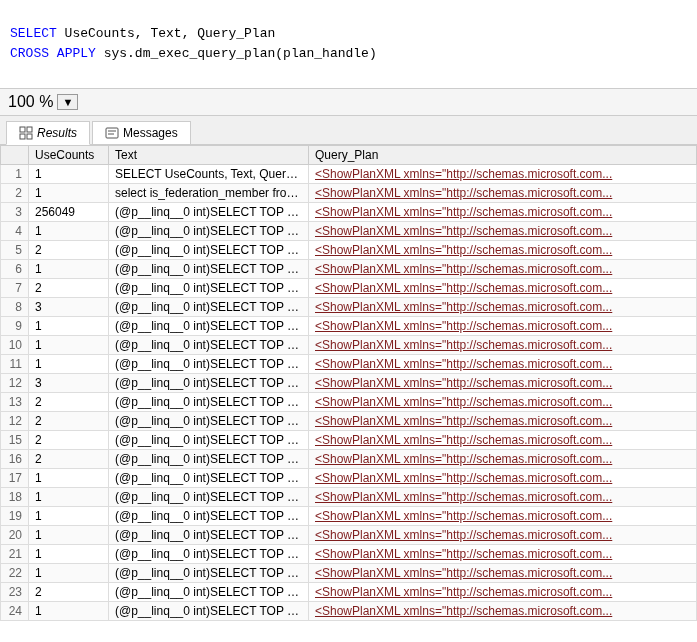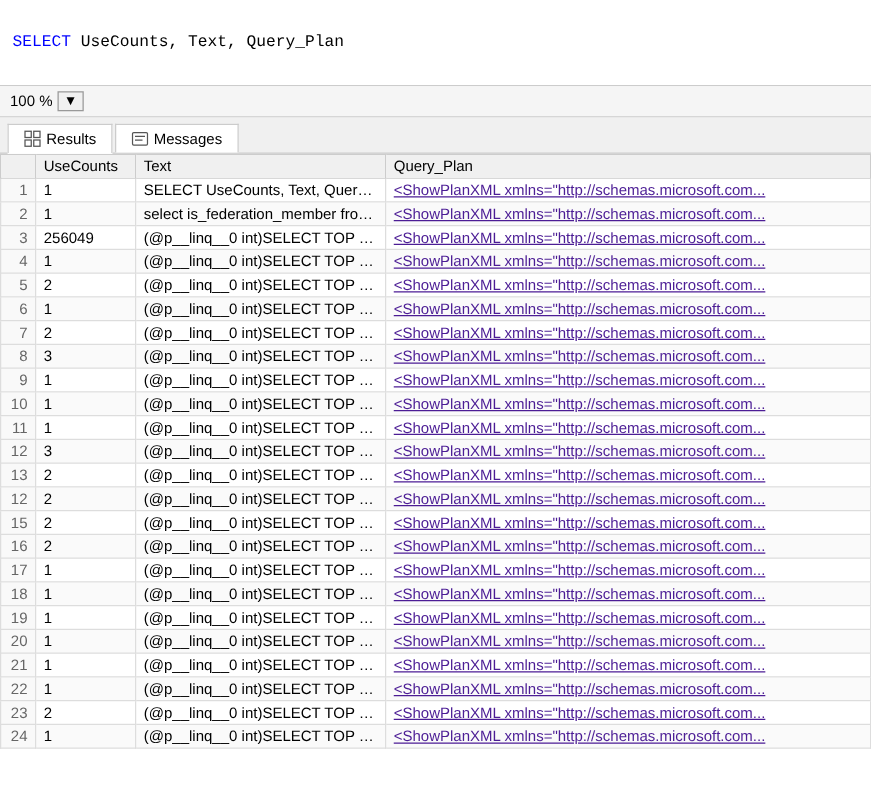--- a/index.html
+++ b/index.html
@@ -18,21 +18,21 @@
     .zoom-bar {
       display: flex;
       align-items: center;
       padding: 4px 8px;
       border-bottom: 1px solid #ccc;
       background: #f5f5f5;
       gap: 4px;
     }
     .zoom-value {
       font-family: Arial, sans-serif;
-      font-size: 12px;
+      font-size: 16px;
     }
     .zoom-btn {
       font-size: 11px;
       border: 1px solid #999;
       background: #f0f0f0;
       cursor: pointer;
       padding: 1px 4px;
     }
 
     .tabs-bar {
@@ -54,20 +54,21 @@
       cursor: pointer;
       font-family: Arial, sans-serif;
       font-size: 12px;
       margin-right: 2px;
     }
     .tab.active {
       background: #fff;
       border-bottom: 1px solid #fff;
       position: relative;
       top: 1px;
+      font-style: italic;
     }
     .tab-icon {
       width: 14px;
       height: 14px;
       display: inline-flex;
       align-items: center;
       justify-content: center;
     }
 
     .results-container {
@@ -103,27 +104,28 @@
     .row-num {
       color: #666;
       text-align: right;
       background: #f9f9f9;
       border: 1px solid #ddd;
       padding: 2px 6px;
       min-width: 28px;
     }
     tbody tr:nth-child(even) { background: #fafafa; }
 
-    .link-cell { color: #4c1d95; text-decoration: underline; cursor: pointer; }
+    .link-cell { color: #7f1d1d; text-decoration: underline; cursor: pointer; }
   </style>
 </head>
 <body>
 
 <div class="code-area">
     <span class="code-line"><span class="kw">SELECT</span><span class=""> UseCounts, Text, Query_Plan</span></span>
+    <span class="code-line"><span class="kw">CROSS</span><span class=""> </span><span class="kw">APPLY</span><span class=""> sys.dm_exec_query_plan(plan_handle)</span></span>
   </div>
 
 <div class="zoom-bar">
   <span class="zoom-value">100 %</span>
   <button class="zoom-btn">▼</button>
 </div>
 
 <div class="tabs-bar">
     <div class="tab active">
       <span class="tab-icon">

